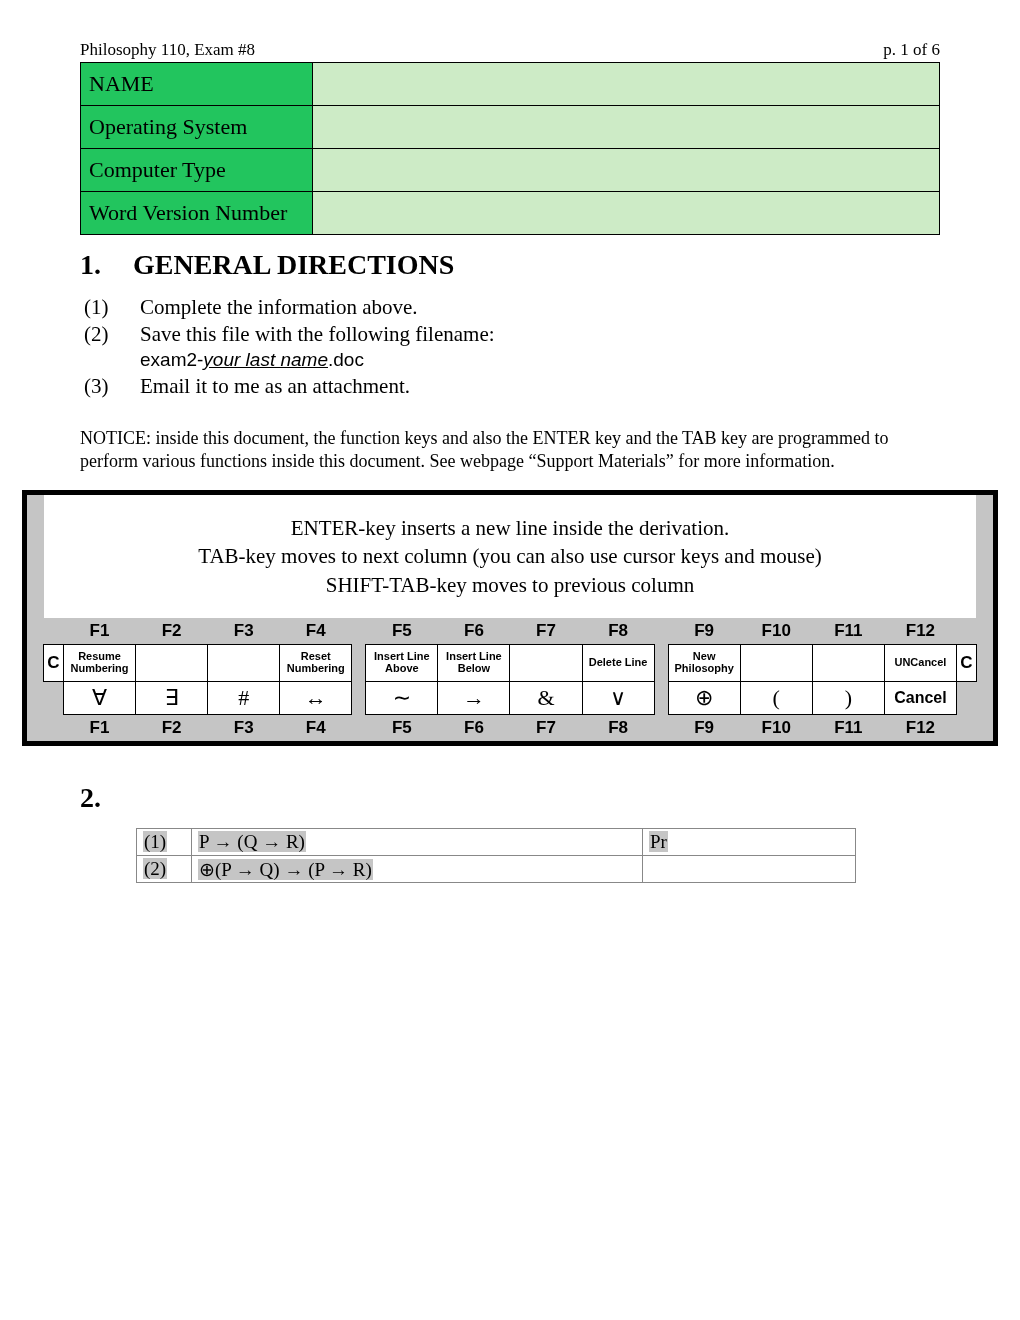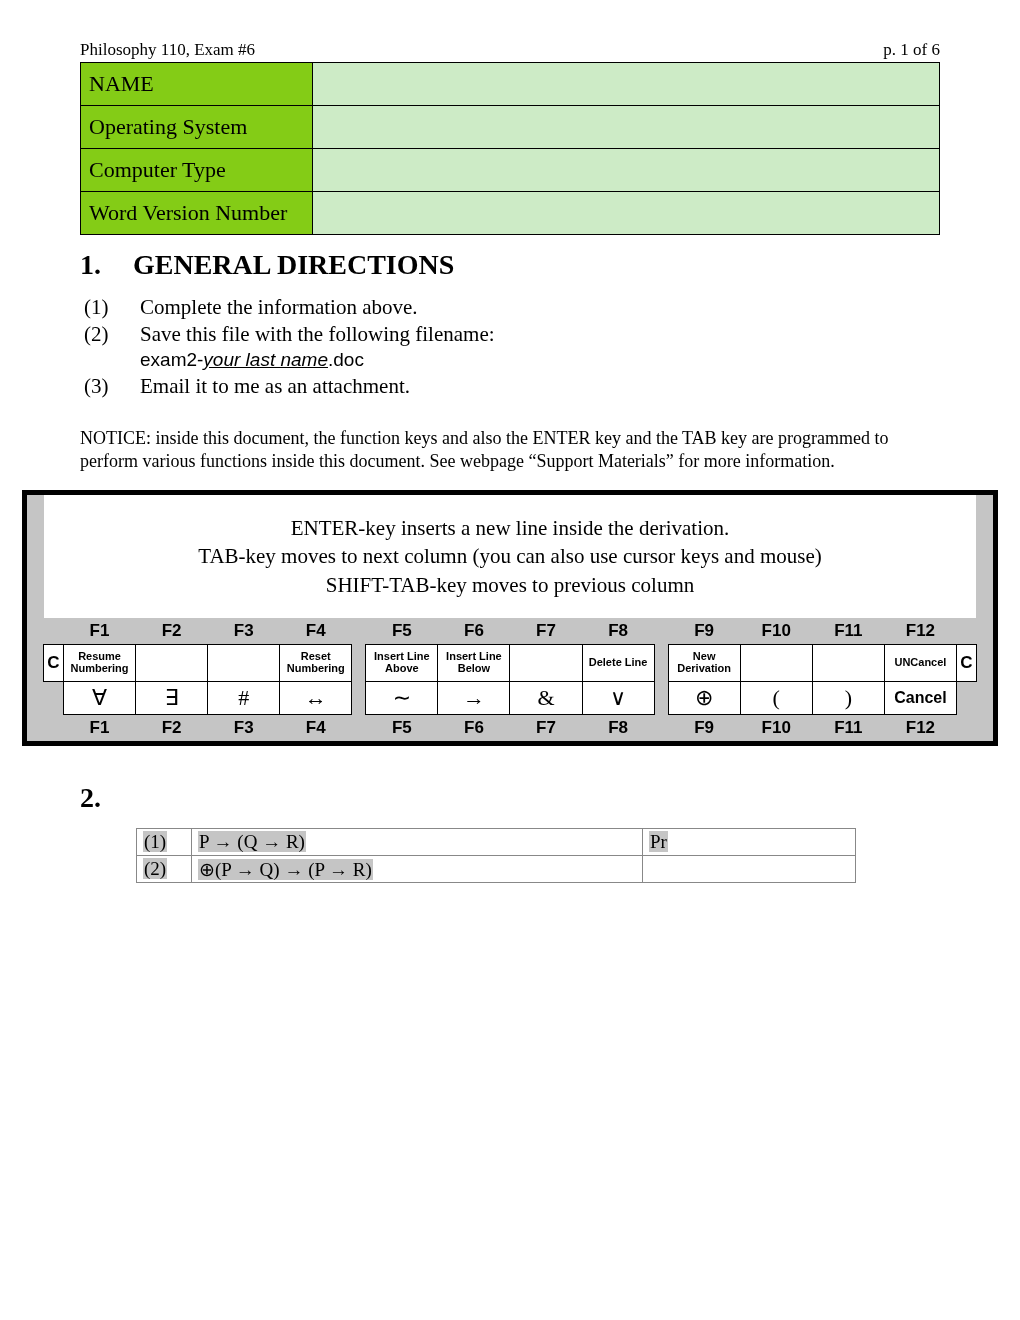--- a/index.html
+++ b/index.html
@@ -22,21 +22,21 @@
     width: 100%;
     margin-bottom: 12px;
   }
   .info-table td {
     border: 1px solid #000;
     font-size: 22px;
     padding: 6px 8px;
     height: 30px;
     vertical-align: middle;
   }
-  .info-table td.label { width: 27%; background: #84cc16; }
+  .info-table td.label { width: 27%; background: #22c55e; }
   .info-table td.field { background: #cdebc6; }
   .section-heading {
     font-family: Liberation Serif, serif;
     font-weight: bold;
     font-size: 28px;
     margin: 14px 0 14px 0;
   }
   .sec-num { display:inline-block; width: 46px; }
   .directions { margin-left: 0; }
   .directions li {
@@ -108,21 +108,21 @@
   .deriv-table td.n { width: 42px; }
   .deriv-table td.j { width: 200px; }
   .hl { background: #c5c5c5; padding: 0 1px; }
 </style>
 </head>
 <body>
 
 <div class="page">
 
   <div class="header-line">
-    <span>Philosophy 110, Exam #6</span>
+    <span>Philosophy 110, Exam #8</span>
     <span>p. 1 of 6</span>
   </div>
 
   <table class="info-table">
     <tbody>
         <tr>
       <td class="label">NAME</td>
       <td class="field"></td>
     </tr>
     <tr>
@@ -236,21 +236,21 @@
                   <small>Insert Line Below</small>
                 </td>
             <td class="cell">
                   <small></small>
                 </td>
             <td class="cell">
                   <small>Delete Line</small>
                 </td>
             <td class="gap"></td>
             <td class="cell">
-                  <small>New Derivation</small>
+                  <small>New Philosophy</small>
                 </td>
             <td class="cell">
                   <small></small>
                 </td>
             <td class="cell">
                   <small></small>
                 </td>
             <td class="cell">
                   <small>UNCancel</small>
                 </td>

